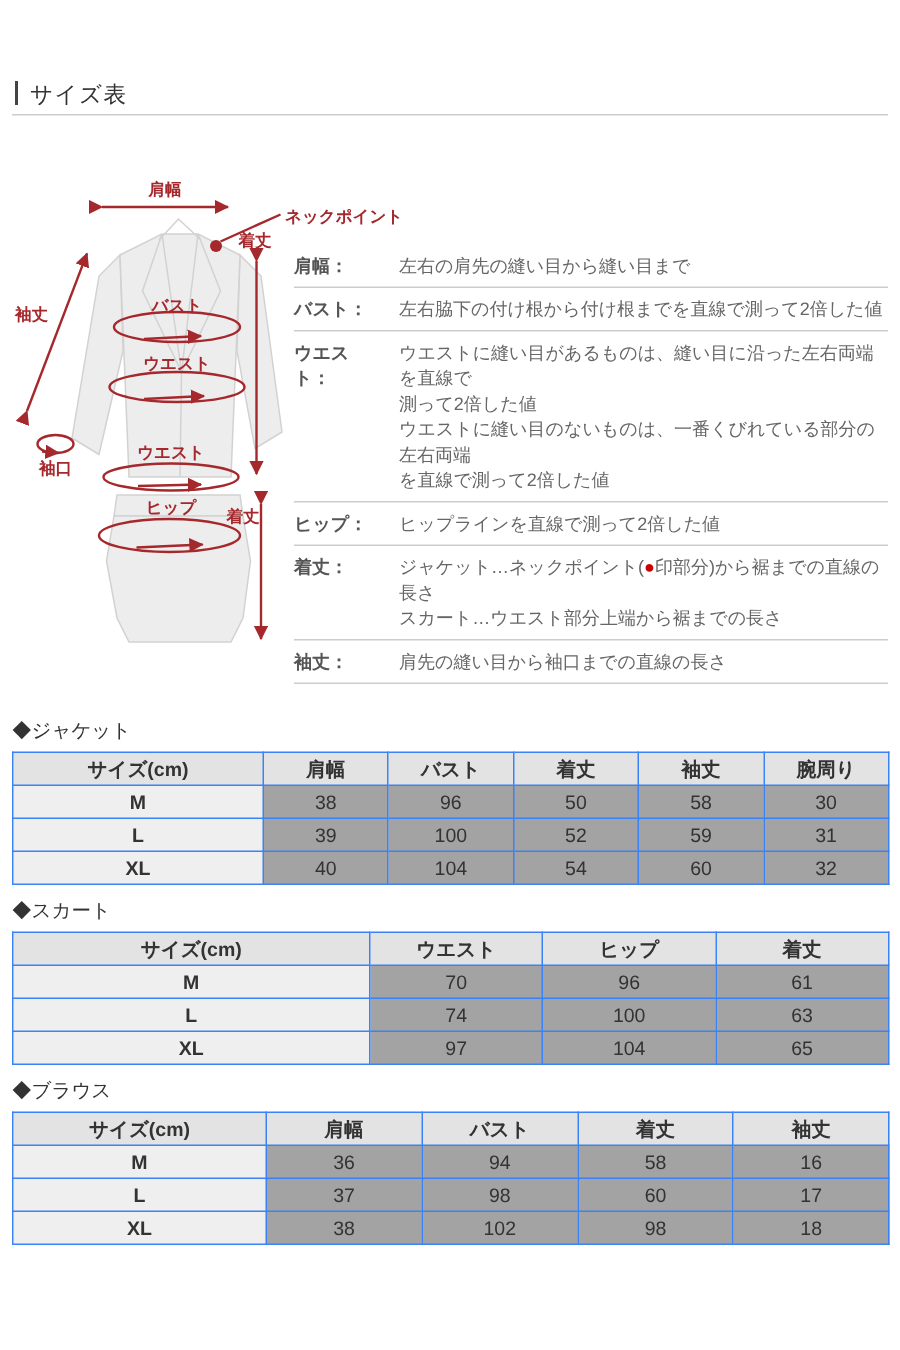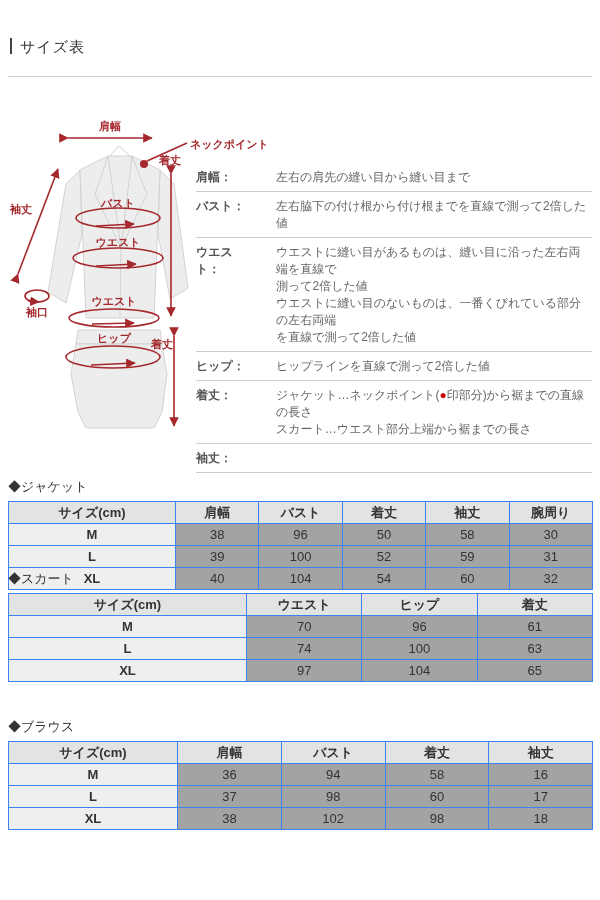--- a/index.html
+++ b/index.html
@@ -2,38 +2,38 @@
 <html><head>
 <meta charset="utf-8">
 <style>
   * { margin:0; padding:0; box-sizing:border-box; }
   html,body { background:#fff; }
   .page {
     position:relative; width:600px; height:900px; background:#ffffff;
     font-family:"Liberation Sans", sans-serif; color:#333; overflow:hidden;
   }
   
-  .title-row { position:absolute; left:10px; top:38px; display:flex; }
+  .title-row { position:absolute; left:10px; top:54px; display:flex; }
   .title-bar { display:inline-block; width:2px; height:16px; background:#444; margin-right:8px; }
   .title-text { font-size:15px; color:#333; letter-spacing:1px; }
   .title-rule { position:absolute; left:8px; top:76px; width:584px; border-top:1px solid #ccc; }
 
   
   .diagram { position:absolute; left:8px; top:112px; }
   .garment { fill:#ededed; stroke:#d2d2d2; stroke-width:1; }
   .garment-line { fill:none; stroke:#d2d2d2; stroke-width:1; }
   .ann { stroke:#a5282d; stroke-width:1.6; fill:none; }
   .ann-text { fill:#a5282d; font-size:11px; font-weight:bold; font-family:"Liberation Sans",sans-serif; }
   .ann-fill { fill:#a5282d; stroke:none; }
 
   
   .defs { position:absolute; left:196px; top:163px; width:396px; font-size:12px; color:#666; }
-  .def-row { display:flex; padding:6px 0 5px 0; border-bottom:1px solid #ccc; }
+  .def-row { display:flex; padding:6px 0 5px 0; border-bottom:1px solid #ccc;gap:10px; }
   .def-term { width:60px; flex-shrink:0; font-weight:bold; color:#555; line-height:17px; }
-  .def-desc { flex:1; line-height:17px;margin-left:20px; }
+  .def-desc { flex:1; line-height:17px; }
   .red-dot { color:#cc0000; }
 
   
   .section { position:absolute; left:8px; width:584px; }
   .section-label { font-size:13px; color:#333; margin-bottom:5px; }
   table.size-table { width:584px; border-collapse:collapse; table-layout:fixed; font-size:13px; color:#333; }
   table.size-table th, table.size-table td {
     border:1px solid #3b82f6; text-align:center; height:22px; padding:0 2px;
   }
   table.size-table thead th { background:#e3e3e3; font-weight:bold; }
@@ -139,20 +139,23 @@
     </div>
     <div class="def-row">
       <div class="def-term">着丈：</div>
       <div class="def-desc">
         <div><span>ジャケット…ネックポイント(</span><span class="red-dot">●</span><span>印部分)から裾までの直線の長さ</span></div>
         <div>スカート…ウエスト部分上端から裾までの長さ</div>
       </div>
     </div>
     <div class="def-row">
       <div class="def-term">袖丈：</div>
+      <div class="def-desc">
+        <div>肩先の縫い目から袖口までの直線の長さ</div>
+      </div>
     </div>
   </div>
 
   <div class="section" style="top:478px">
     <div class="section-label">◆ジャケット</div>
     <table class="size-table jacket">
       <colgroup>
           <col class="c0">
           <col class="c">
           <col class="c">
@@ -192,21 +195,21 @@
           <td>40</td>
           <td>104</td>
           <td>54</td>
           <td>60</td>
           <td>32</td>
         </tr>
       </tbody>
     </table>
   </div>
 
-  <div class="section" style="top:570px">
+  <div class="section" style="top:598px">
     <div class="section-label">◆スカート</div>
     <table class="size-table skirt">
       <colgroup>
           <col class="c0">
           <col class="c">
           <col class="c">
           <col class="c">
         </colgroup>
       <thead>
         <tr>

